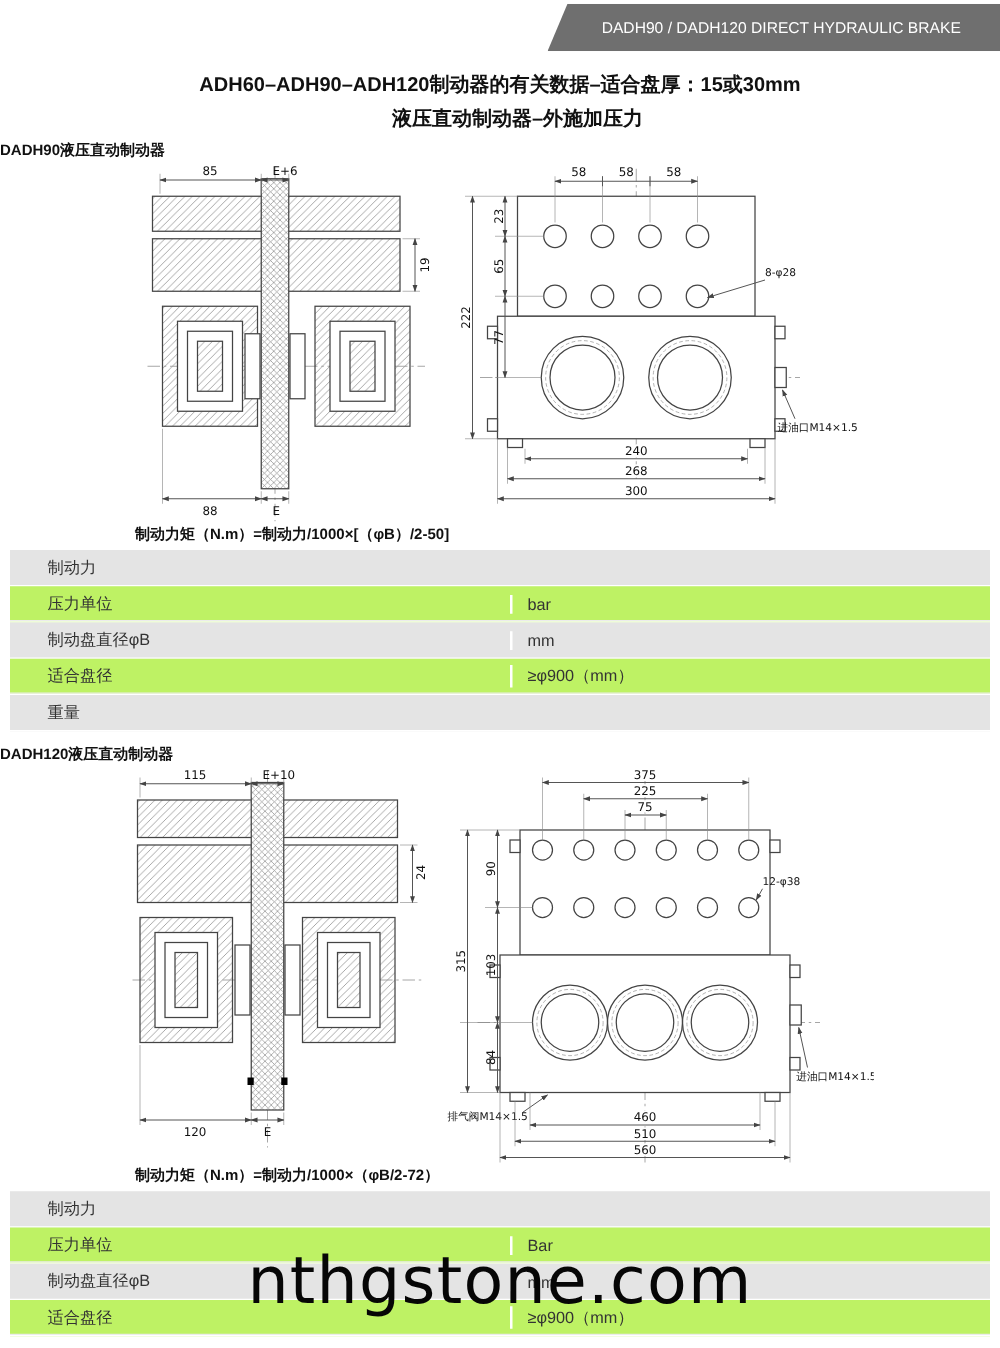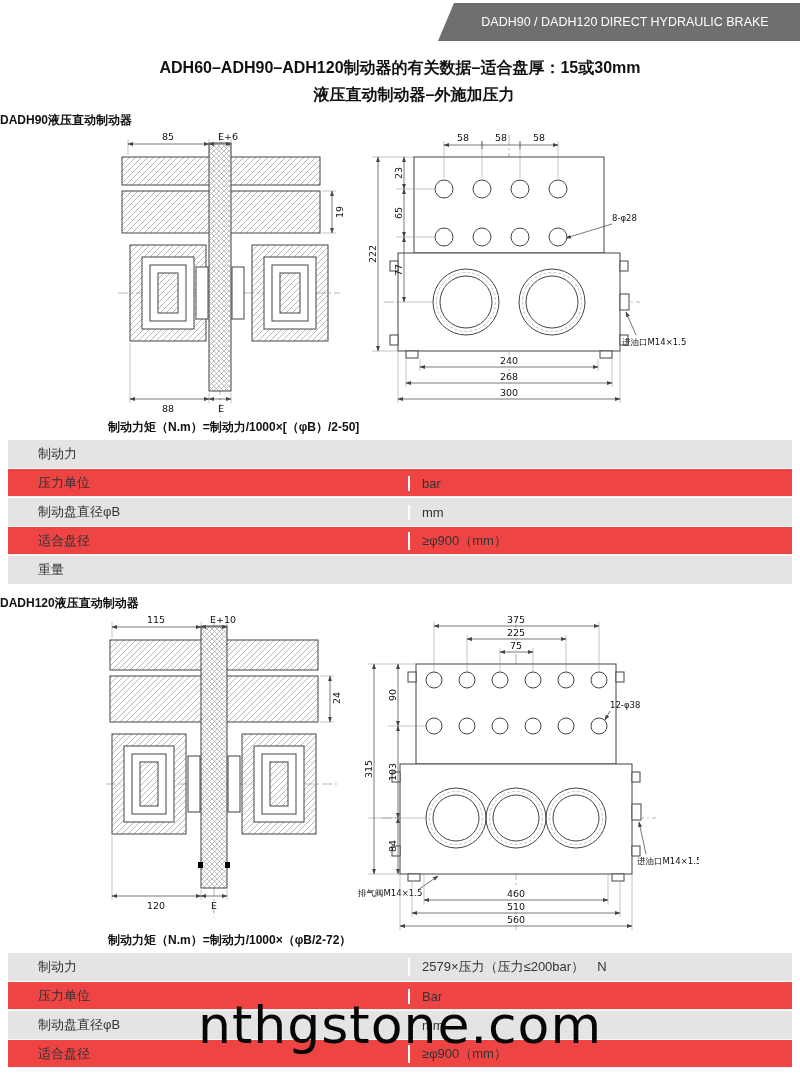--- a/index.html
+++ b/index.html
@@ -19,21 +19,21 @@
   .intro-line + .intro-line{margin-top:6px;padding-left:28px;}
   .sec-title{font-size:12px;font-weight:bold;margin:6px 0 2px;}
 
   .drawings{display:flex;justify-content:center;align-items:flex-start;gap:12px;}
   .formula{font-size:12px;font-weight:bold;margin:0 0 2px 108px;}
 
   
   .spec-table{margin:4px 8px 0;}
   .spec-row{display:flex;align-items:center;height:28px;font-size:13px;border-bottom:1px solid #fff;}
   .spec-row.shade{background:#e4e4e4;}
-  .spec-row.light{background:#ef4444;box-shadow:inset 0 -1px 0 #ececec;}
+  .spec-row.light{background:#bef264;box-shadow:inset 0 -1px 0 #ececec;}
   .spec-label{width:400px;padding-left:30px;box-sizing:border-box;color:#333;}
   .spec-value{flex:1;padding-left:12px;border-left:2px solid #fff;color:#333;}
 
   
   svg{display:block;}
   .ol{fill:#fff;stroke:#444;stroke-width:1;}
   .ol2{fill:none;stroke:#444;stroke-width:1;}
   .ht{fill:url(#hatch);stroke:#444;stroke-width:1;}
   .xt{fill:url(#cross);stroke:#444;stroke-width:1;}
   .diml{stroke:#555;stroke-width:0.8;}
@@ -364,21 +364,20 @@
     <text class="dim halo" x="162" y="296">510</text>
     <text class="dim halo" x="162" y="309">560</text>
   </svg>
 </div>
 
 <div class="formula">制动力矩（N.m）=制动力/1000×（φB/2-72）</div>
 
 <div class="spec-table">
   <div class="spec-row shade">
     <div class="spec-label">制动力</div>
-    <div class="spec-value">2579×压力（压力≤200bar）　N</div>
   </div>
   <div class="spec-row light">
     <div class="spec-label">压力单位</div>
     <div class="spec-value">Bar</div>
   </div>
   <div class="spec-row shade">
     <div class="spec-label">制动盘直径φB</div>
     <div class="spec-value">mm</div>
   </div>
   <div class="spec-row light">

